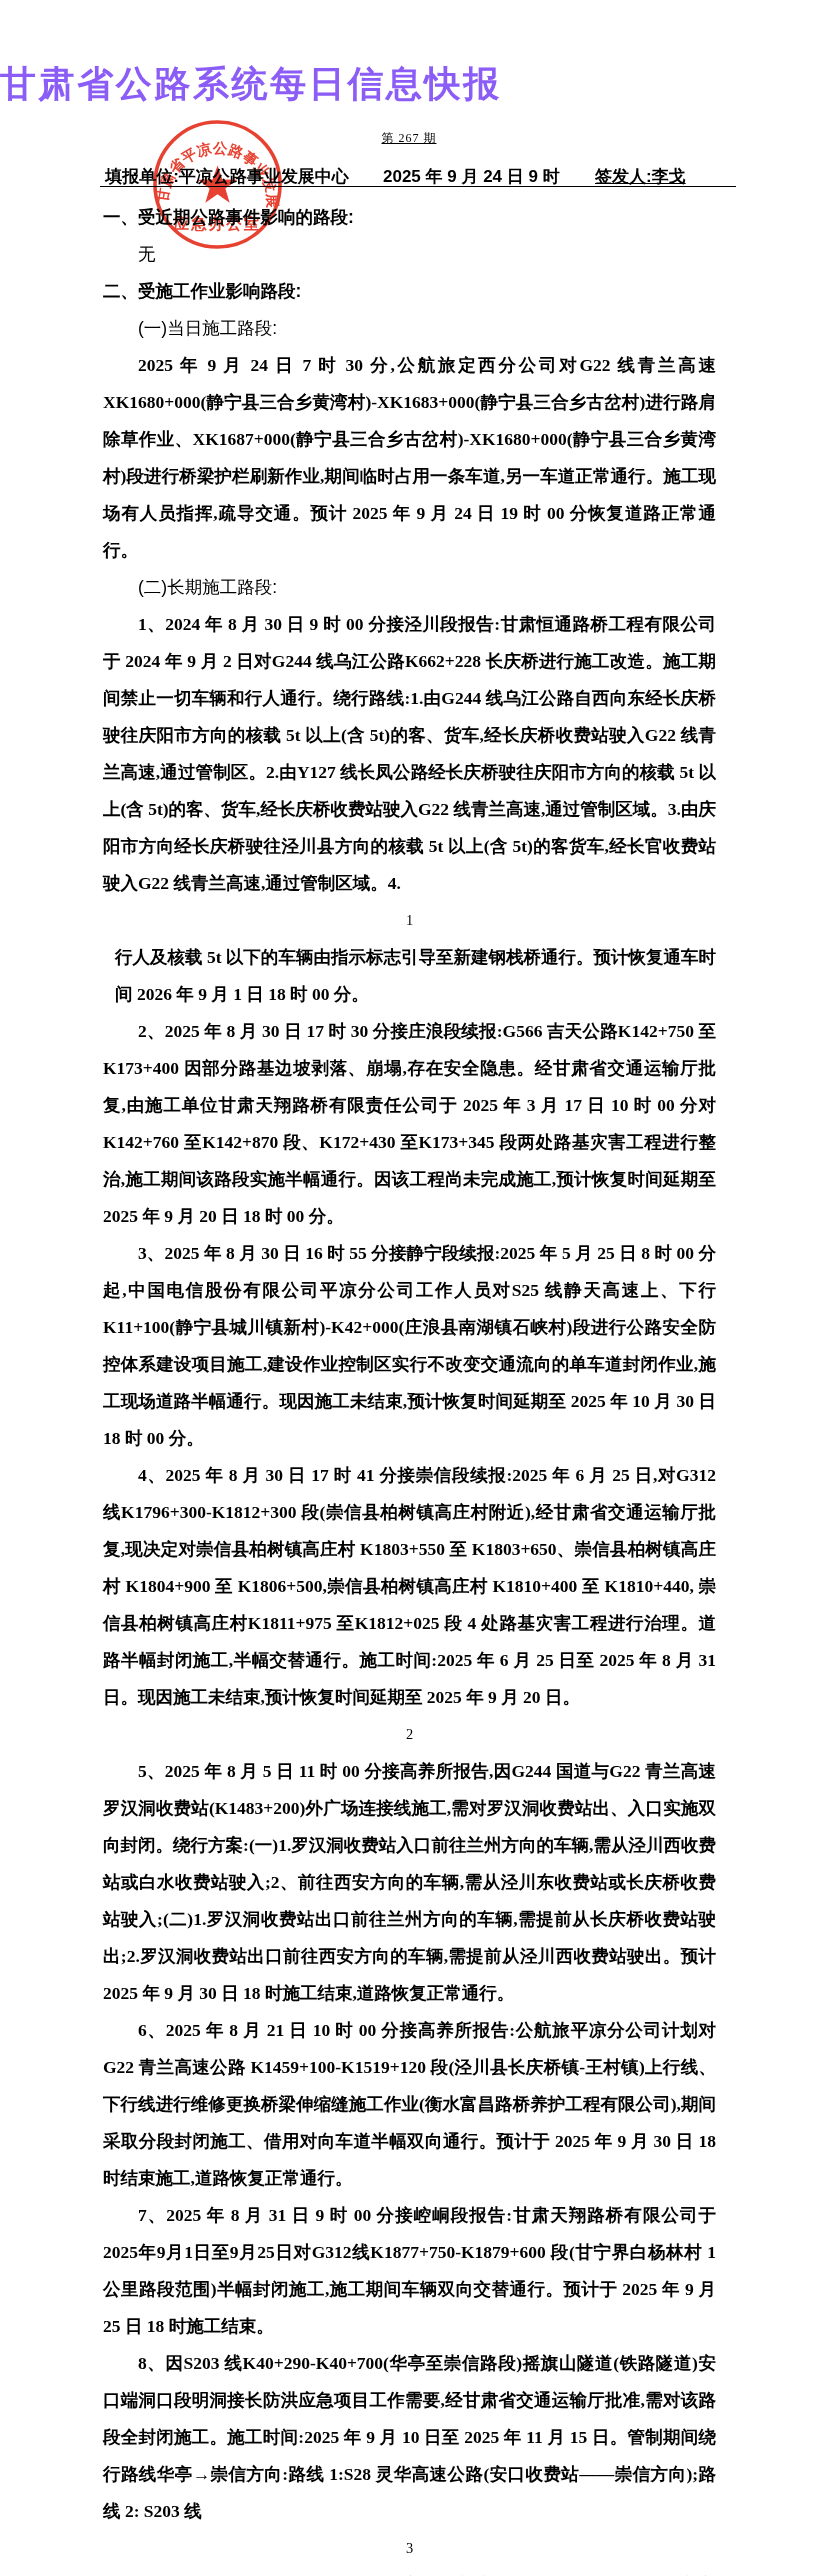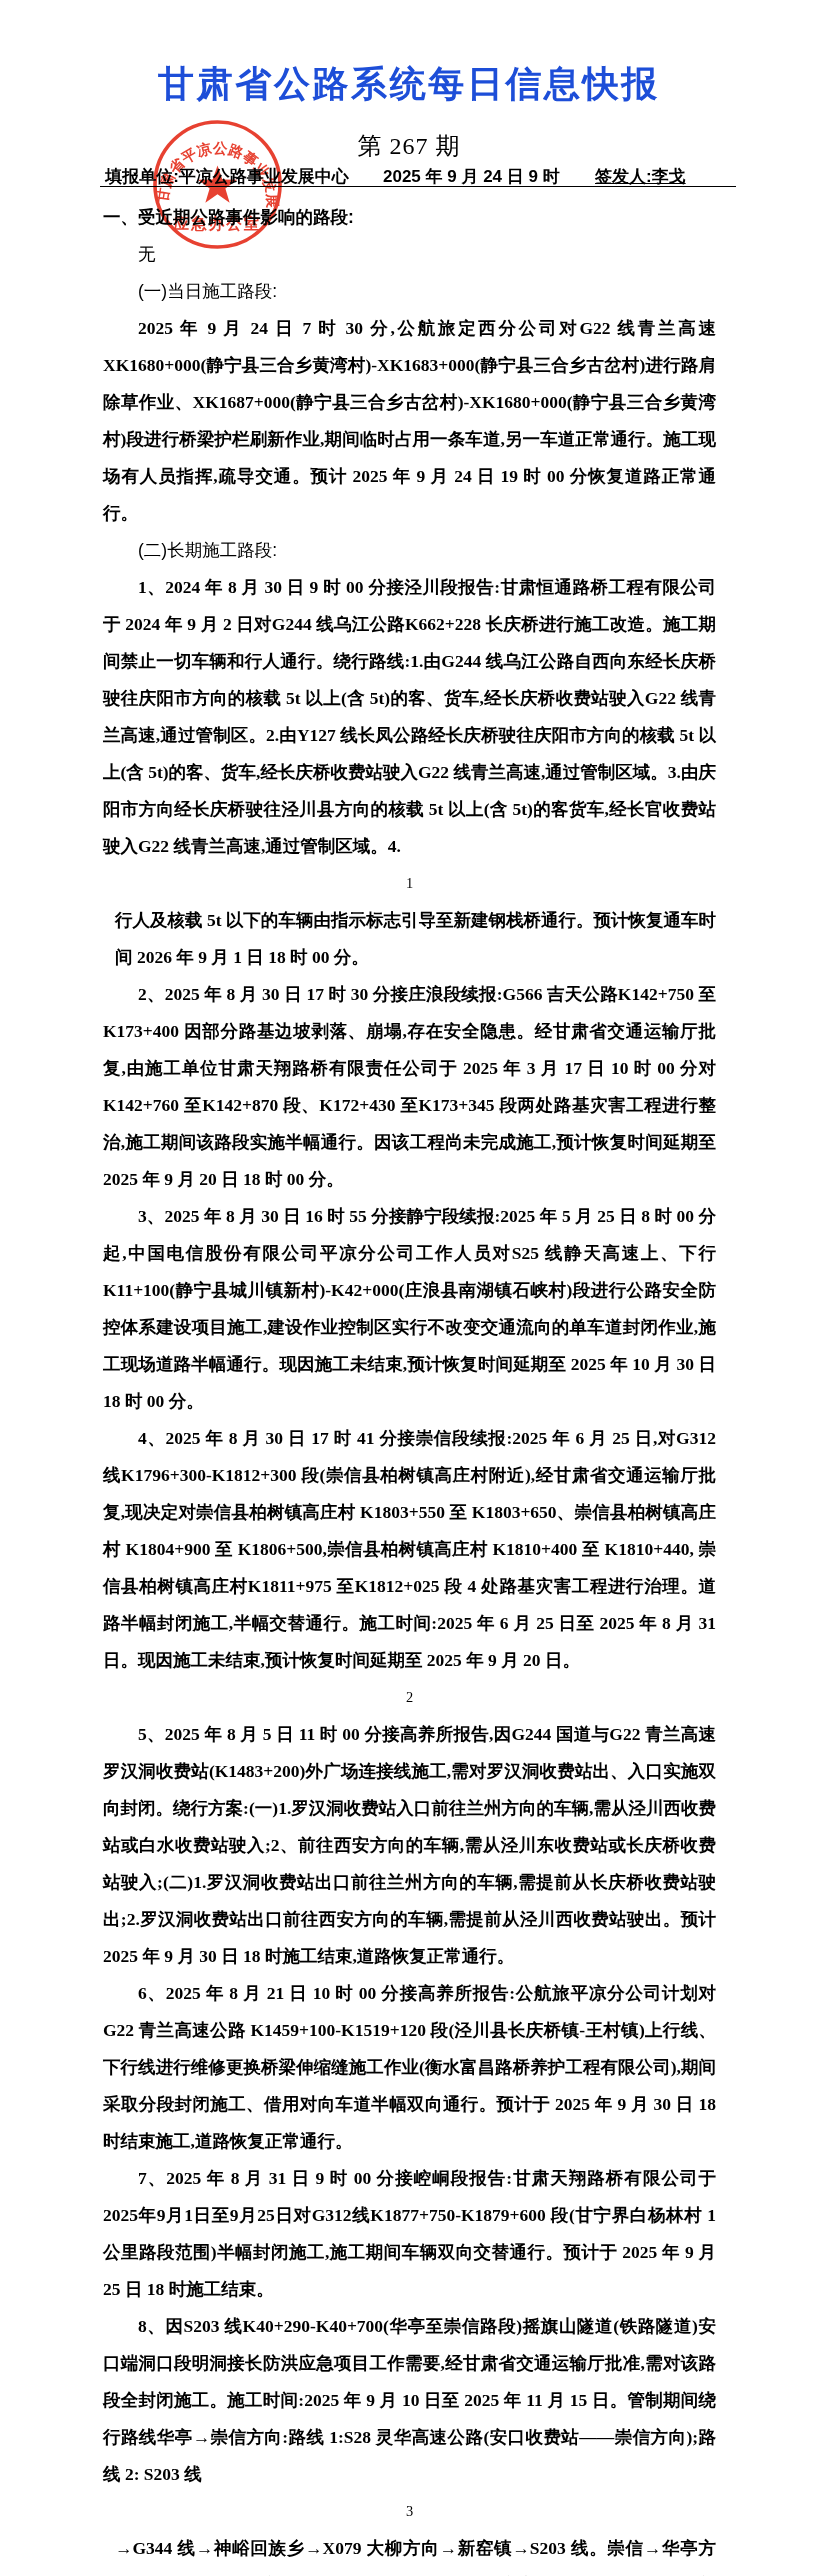--- a/index.html
+++ b/index.html
@@ -8,34 +8,35 @@
     width:818px;
     height:4085px;
     background:#ffffff;
     overflow:hidden;
     color:#000;
     font-family:"Liberation Serif","DejaVu Serif",serif;
   }
   .doc-title{
     position:absolute;
     top:60px; left:0; width:100%;
-    text-align:center;
+    text-align:left;
     font-size:36px;
     font-weight:bold;
     letter-spacing:2.6px;
-    color:#1d4ed8;
+    color:#8b5cf6;
     font-family:"Liberation Serif","DejaVu Serif",serif;
     white-space:nowrap;
   }
   .issue-line{
     position:absolute;
     top:130px; left:0; width:100%;
     text-align:center;
-    font-size:24px;
+    font-size:12px;
     letter-spacing:1px;
+    text-decoration:underline;
   }
   .info-line{
     position:absolute;
     top:165px; left:100px; width:636px; height:20.6px;
     border-bottom:1.5px solid #000;
     font-size:17px;
     font-weight:bold;
     font-family:"Liberation Sans","DejaVu Sans",sans-serif;
     white-space:nowrap;
   }
@@ -98,20 +99,21 @@
 
   <div class="info-line">
     <span class="info-unit">填报单位:平凉公路事业发展中心</span>
     <span class="info-date">2025 年 9 月 24 日 9 时</span>
     <span class="info-issuer">签发人:李戈</span>
   </div>
 
   <div class="doc-body" id="doc-body">
       <div class="h1">一、受近期公路事件影响的路段:</div>
       <div class="none-line">无</div>
+      <div class="h1">二、受施工作业影响路段:</div>
       <div class="h2">(一)当日施工路段:</div>
       <div class="para">2025 年 9 月 24 日 7 时 30 分,公航旅定西分公司对G22 线青兰高速XK1680+000(静宁县三合乡黄湾村)-XK1683+000(静宁县三合乡古岔村)进行路肩除草作业、XK1687+000(静宁县三合乡古岔村)-XK1680+000(静宁县三合乡黄湾村)段进行桥梁护栏刷新作业,期间临时占用一条车道,另一车道正常通行。施工现场有人员指挥,疏导交通。预计 2025 年 9 月 24 日 19 时 00 分恢复道路正常通行。</div>
       <div class="h2">(二)长期施工路段:</div>
       <div class="para">1、2024 年 8 月 30 日 9 时 00 分接泾川段报告:甘肃恒通路桥工程有限公司于 2024 年 9 月 2 日对G244 线乌江公路K662+228 长庆桥进行施工改造。施工期间禁止一切车辆和行人通行。绕行路线:1.由G244 线乌江公路自西向东经长庆桥驶往庆阳市方向的核载 5t 以上(含 5t)的客、货车,经长庆桥收费站驶入G22 线青兰高速,通过管制区。2.由Y127 线长凤公路经长庆桥驶往庆阳市方向的核载 5t 以上(含 5t)的客、货车,经长庆桥收费站驶入G22 线青兰高速,通过管制区域。3.由庆阳市方向经长庆桥驶往泾川县方向的核载 5t 以上(含 5t)的客货车,经长官收费站驶入G22 线青兰高速,通过管制区域。4.</div>
       <div class="pagenum">1</div>
       <div class="para cont">行人及核载 5t 以下的车辆由指示标志引导至新建钢栈桥通行。预计恢复通车时间 2026 年 9 月 1 日 18 时 00 分。</div>
       <div class="para">2、2025 年 8 月 30 日 17 时 30 分接庄浪段续报:G566 吉天公路K142+750 至K173+400 因部分路基边坡剥落、崩塌,存在安全隐患。经甘肃省交通运输厅批复,由施工单位甘肃天翔路桥有限责任公司于 2025 年 3 月 17 日 10 时 00 分对K142+760 至K142+870 段、K172+430 至K173+345 段两处路基灾害工程进行整治,施工期间该路段实施半幅通行。因该工程尚未完成施工,预计恢复时间延期至 2025 年 9 月 20 日 18 时 00 分。</div>
       <div class="para">3、2025 年 8 月 30 日 16 时 55 分接静宁段续报:2025 年 5 月 25 日 8 时 00 分起,中国电信股份有限公司平凉分公司工作人员对S25 线静天高速上、下行K11+100(静宁县城川镇新村)-K42+000(庄浪县南湖镇石峡村)段进行公路安全防控体系建设项目施工,建设作业控制区实行不改变交通流向的单车道封闭作业,施工现场道路半幅通行。现因施工未结束,预计恢复时间延期至 2025 年 10 月 30 日 18 时 00 分。</div>
       <div class="para">4、2025 年 8 月 30 日 17 时 41 分接崇信段续报:2025 年 6 月 25 日,对G312 线K1796+300-K1812+300 段(崇信县柏树镇高庄村附近),经甘肃省交通运输厅批复,现决定对崇信县柏树镇高庄村 K1803+550 至 K1803+650、崇信县柏树镇高庄村 K1804+900 至 K1806+500,崇信县柏树镇高庄村 K1810+400 至 K1810+440, 崇信县柏树镇高庄村K1811+975 至K1812+025 段 4 处路基灾害工程进行治理。道路半幅封闭施工,半幅交替通行。施工时间:2025 年 6 月 25 日至 2025 年 8 月 31 日。现因施工未结束,预计恢复时间延期至 2025 年 9 月 20 日。</div>
       <div class="pagenum">2</div>

